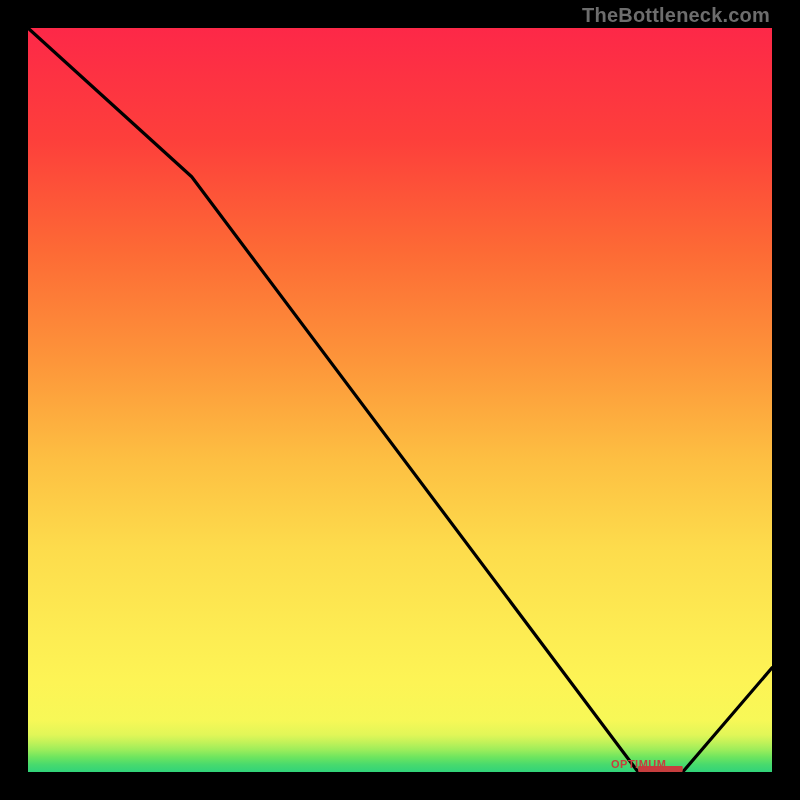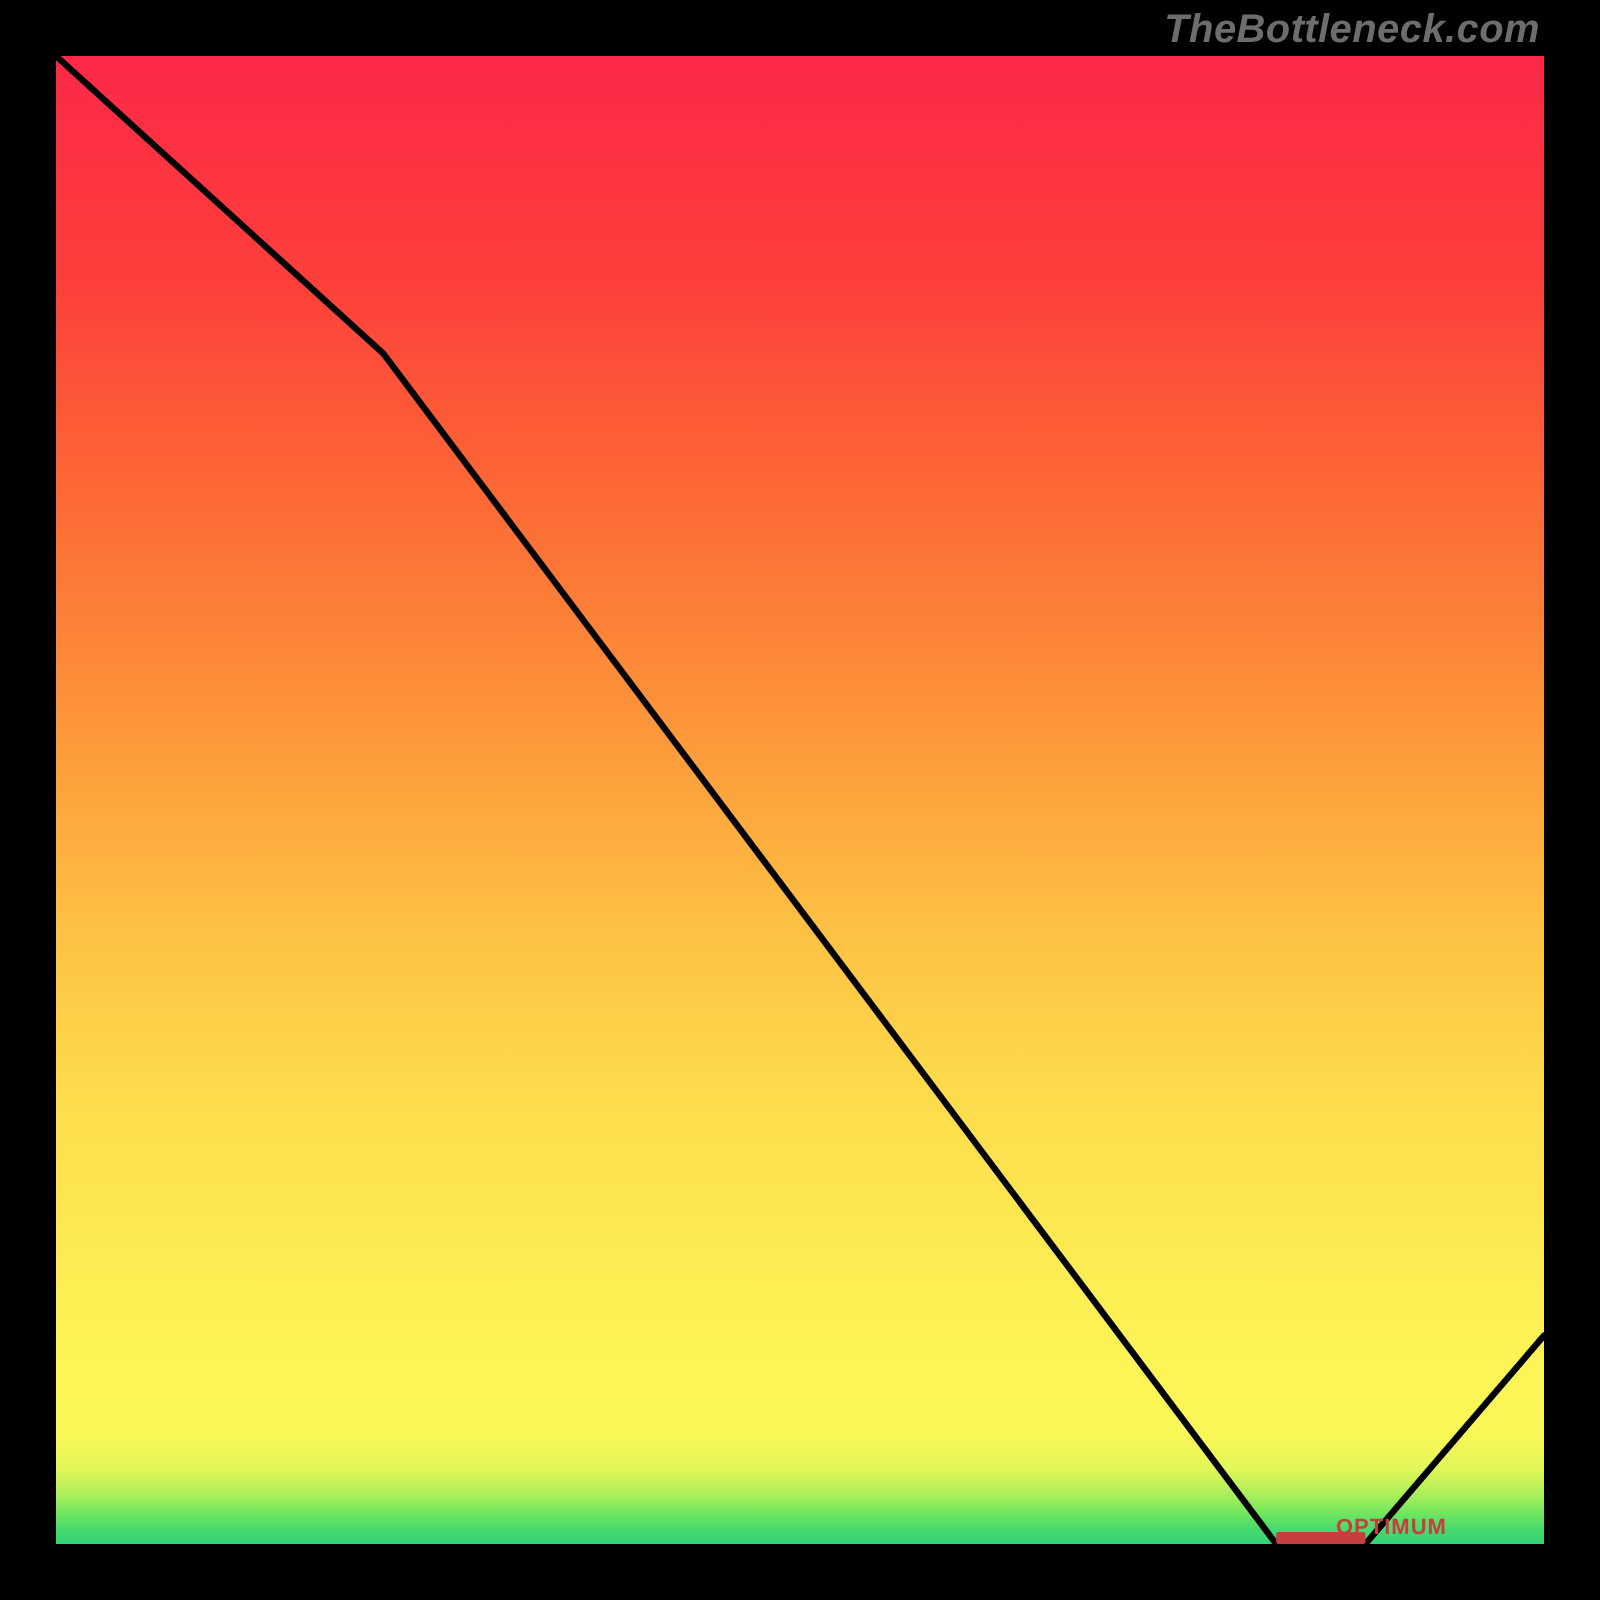--- a/index.html
+++ b/index.html
@@ -27,21 +27,20 @@
   }
   .watermark {
     position: absolute;
     top: 4px;
     right: 30px;
     font-family: Arial, Helvetica, sans-serif;
     font-size: 20px;
     font-weight: 600;
     color: #6d6d6d;
     letter-spacing: 0.2px;
-    font-style: italic;
   }
   .opt-label {
     position: absolute;
     font-family: Arial, Helvetica, sans-serif;
     font-size: 11px;
     font-weight: 700;
     color: #c63e3e;
     letter-spacing: 0.5px;
     white-space: nowrap;
   }
@@ -68,16 +67,16 @@
           <stop offset="55.00%" stop-color="#fd963a"></stop>
           <stop offset="70.00%" stop-color="#fd6a35"></stop>
           <stop offset="85.00%" stop-color="#fd3f3b"></stop>
           <stop offset="100.00%" stop-color="#fd2848"></stop>
         </linearGradient>
     </defs>
     <rect x="0" y="0" width="744" height="744" fill="url(#bg-grad)"></rect>
     <polyline id="curve" fill="none" stroke="#000000" stroke-width="3.2" stroke-linejoin="round" stroke-linecap="round" points="0.0,0.0 163.7,148.8 610.1,744.0 654.7,744.0 744.0,639.8"></polyline>
     <rect id="opt-marker" height="6" fill="#c63e3e" rx="1" x="610.1" y="738.0" width="44.6"></rect>
   </svg>
-  <div class="opt-label" id="opt-label" style="left: 640px; top: 730px;">OPTIMUM</div>
+  <div class="opt-label" id="opt-label" style="left: 583px; top: 730px;">OPTIMUM</div>
 </div>
 
 <div class="watermark">TheBottleneck.com</div>
 
 </body></html>

